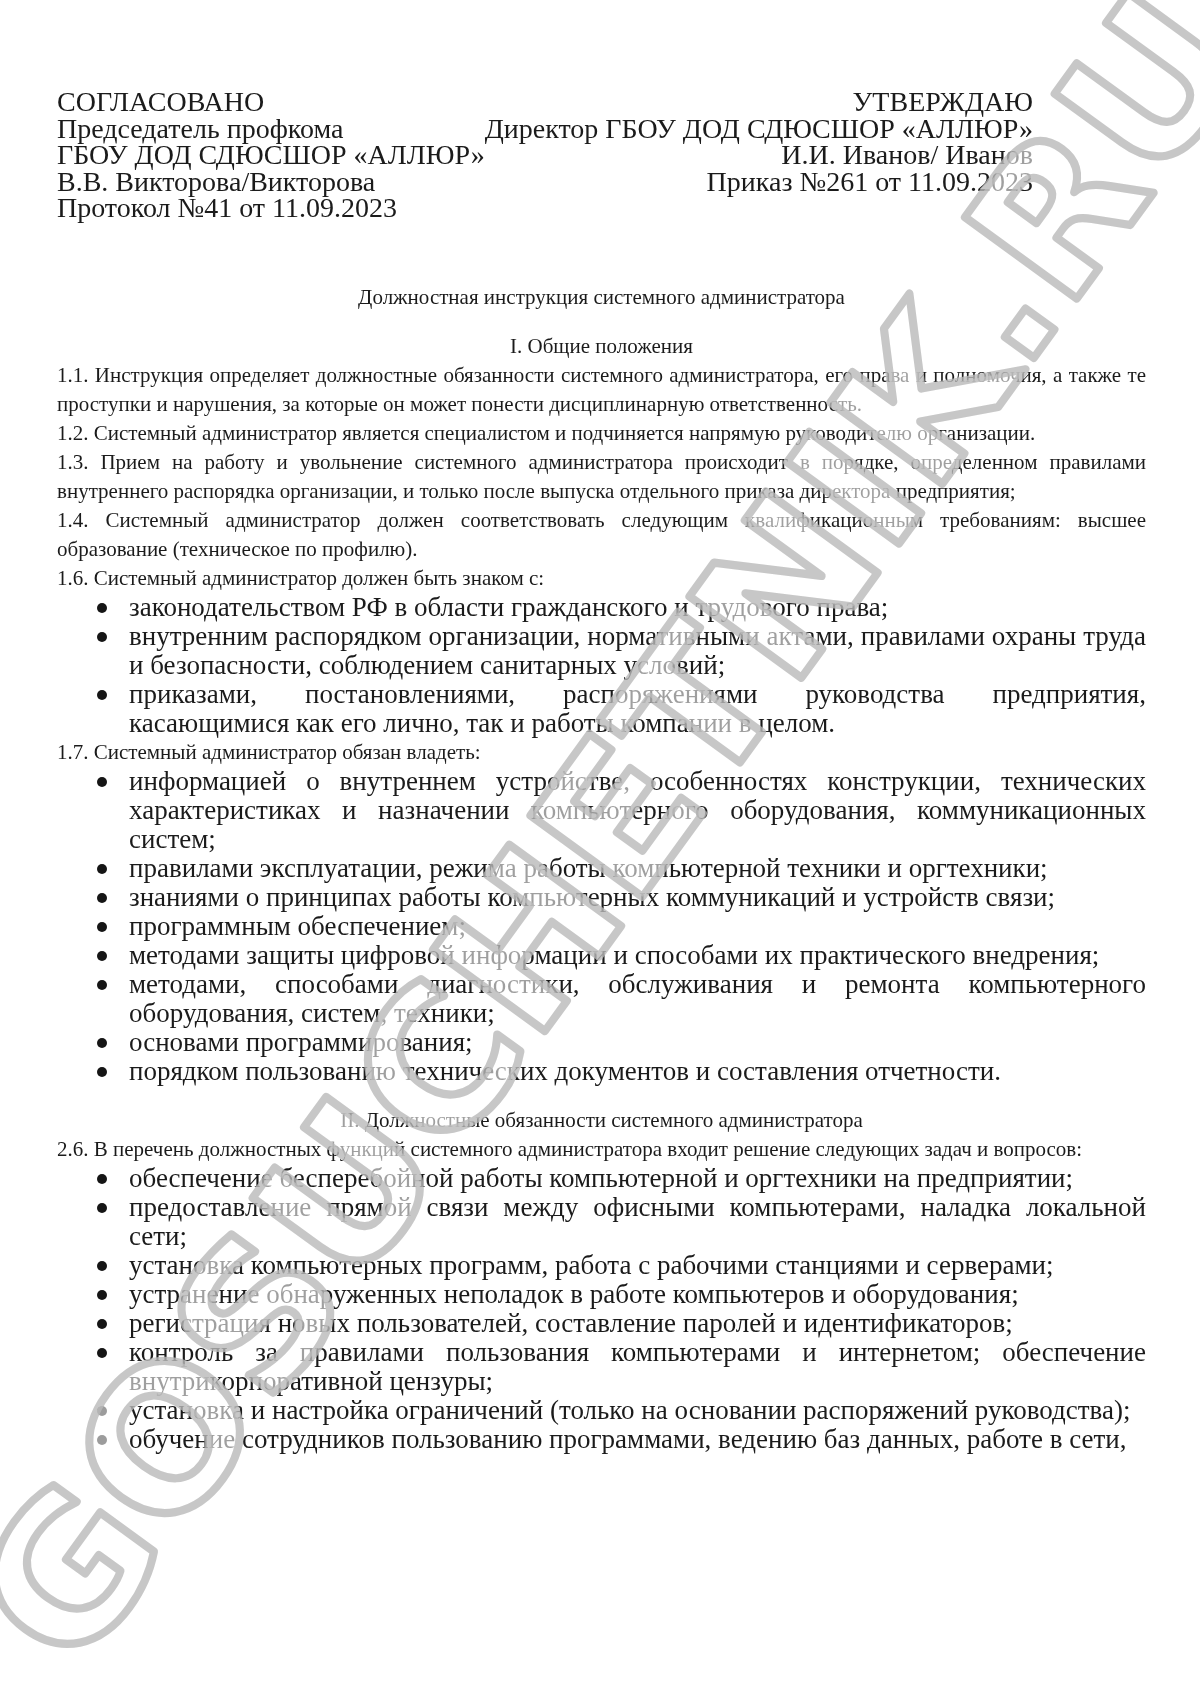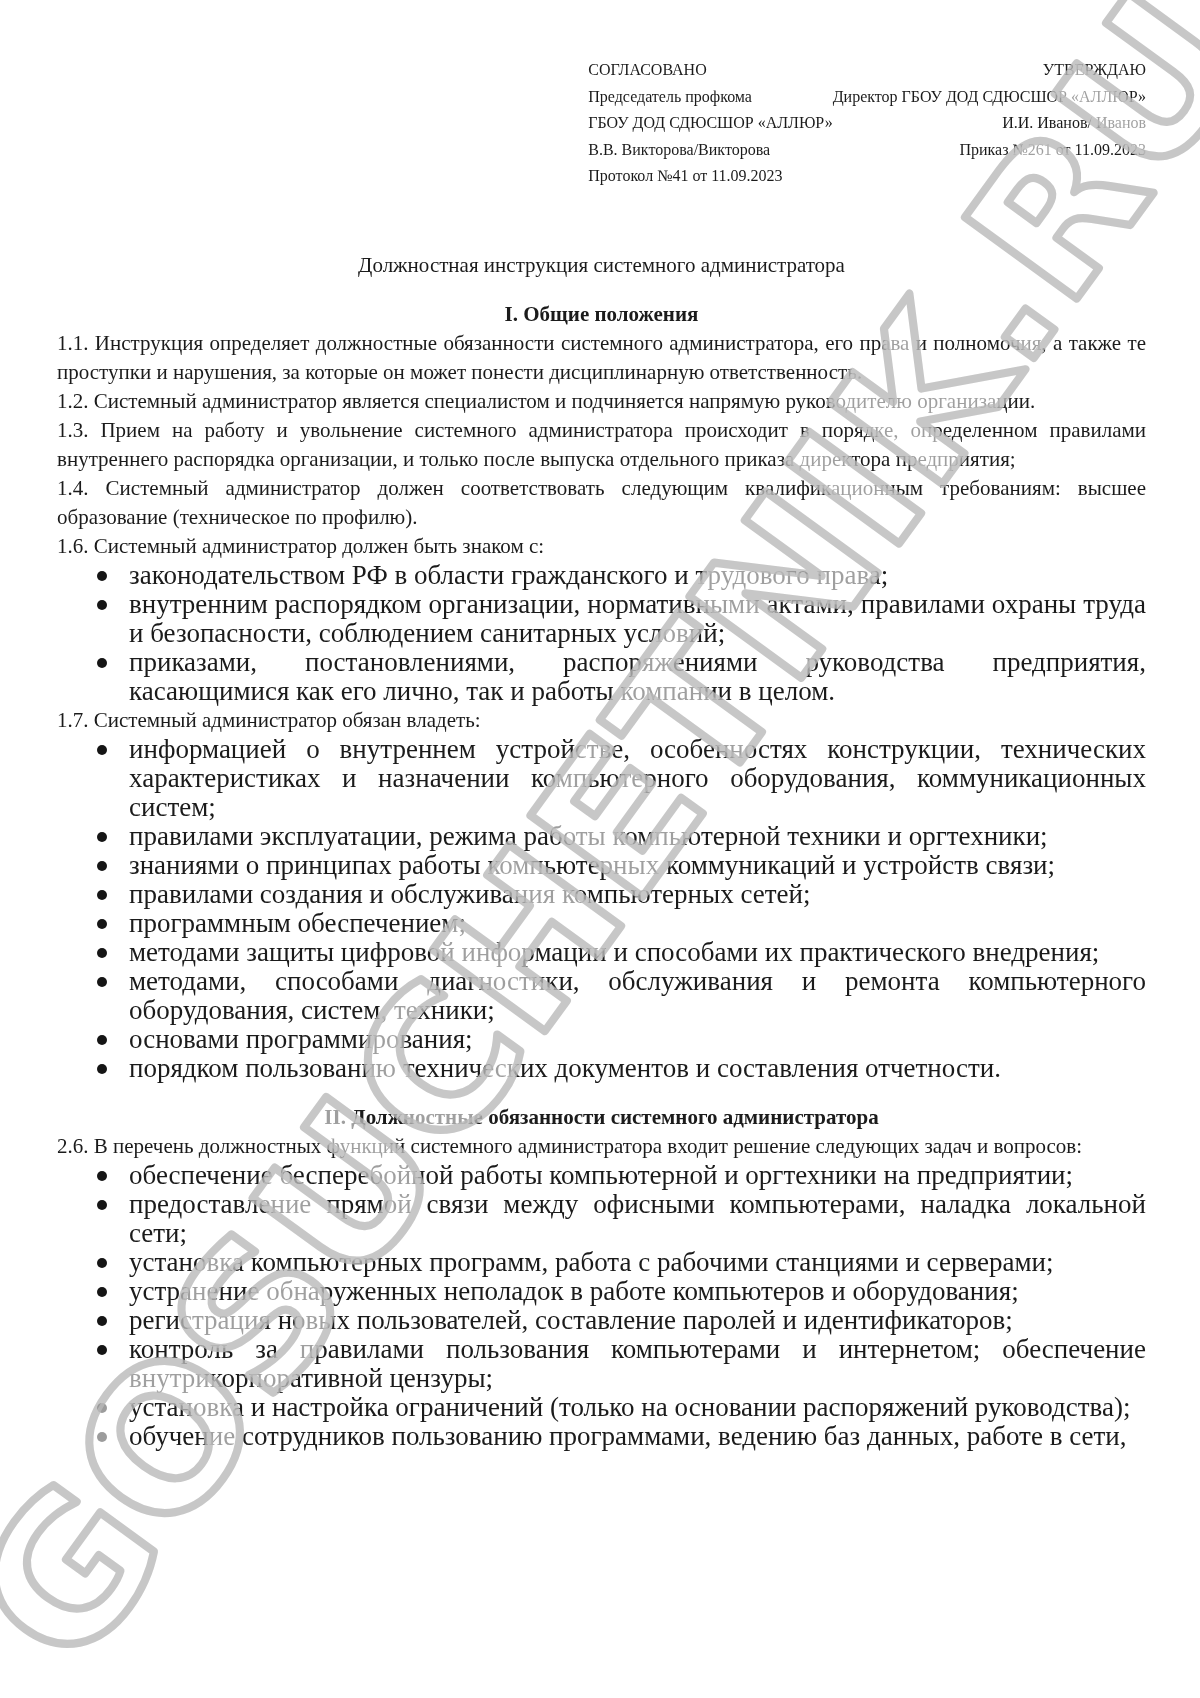--- a/index.html
+++ b/index.html
@@ -16,41 +16,42 @@
     position: absolute;
     top: 0; left: 0;
     width: 1089px;
     height: 1698px;
     padding: 57px 54px 0 57px;
     box-sizing: content-box;
   }
   
   .approval {
     display: flex;
-    justify-content: flex-end;
+    justify-content: flex-start;
     align-items: flex-start;
-    font-size: 16px;
+    font-size: 28px;
     line-height: 26.5px;
+    margin-top: 32px;
   }
   .approval-col.left  { text-align: left; }
   .approval-col.right { text-align: right; }
   .italic { }
   
   .doc-title {
     margin: 61px 0 0 0;
     font-size: 21px;
     line-height: 29px;
     font-weight: normal;
     text-align: center;
   }
   .section-heading {
     margin: 20px 0 0 0;
     font-size: 21px;
     line-height: 29px;
-    font-weight: bold;
+    font-weight: normal;
     text-align: center;
   }
   
   p.clause {
     margin: 0;
     font-size: 21px;
     line-height: 29px;
     text-align: justify;
   }
   ul.doc-list {
@@ -116,21 +117,20 @@
   <ul class="doc-list">
       <li>законодательством РФ в области гражданского и трудового права;</li>
       <li>внутренним распорядком организации, нормативными актами, правилами охраны труда и безопасности, соблюдением санитарных условий;</li>
       <li>приказами, постановлениями, распоряжениями руководства предприятия, касающимися как его лично, так и работы компании в целом.</li>
     </ul>
   <p class="clause">1.7. Системный администратор обязан владеть:</p>
   <ul class="doc-list">
       <li>информацией о внутреннем устройстве, особенностях конструкции, технических характеристиках и назначении компьютерного оборудования, коммуникационных систем;</li>
       <li>правилами эксплуатации, режима работы компьютерной техники и оргтехники;</li>
       <li>знаниями о принципах работы компьютерных коммуникаций и устройств связи;</li>
-      <li>правилами создания и обслуживания компьютерных сетей;</li>
       <li>программным обеспечением;</li>
       <li>методами защиты цифровой информации и способами их практического внедрения;</li>
       <li>методами, способами диагностики, обслуживания и ремонта компьютерного оборудования, систем, техники;</li>
       <li>основами программирования;</li>
       <li>порядком пользованию технических документов и составления отчетности.</li>
     </ul>
 
   <h2 class="section-heading">II. Должностные обязанности системного администратора</h2>
   <p class="clause">2.6. В перечень должностных функций системного администратора входит решение следующих задач и вопросов:</p>
   <ul class="doc-list">

